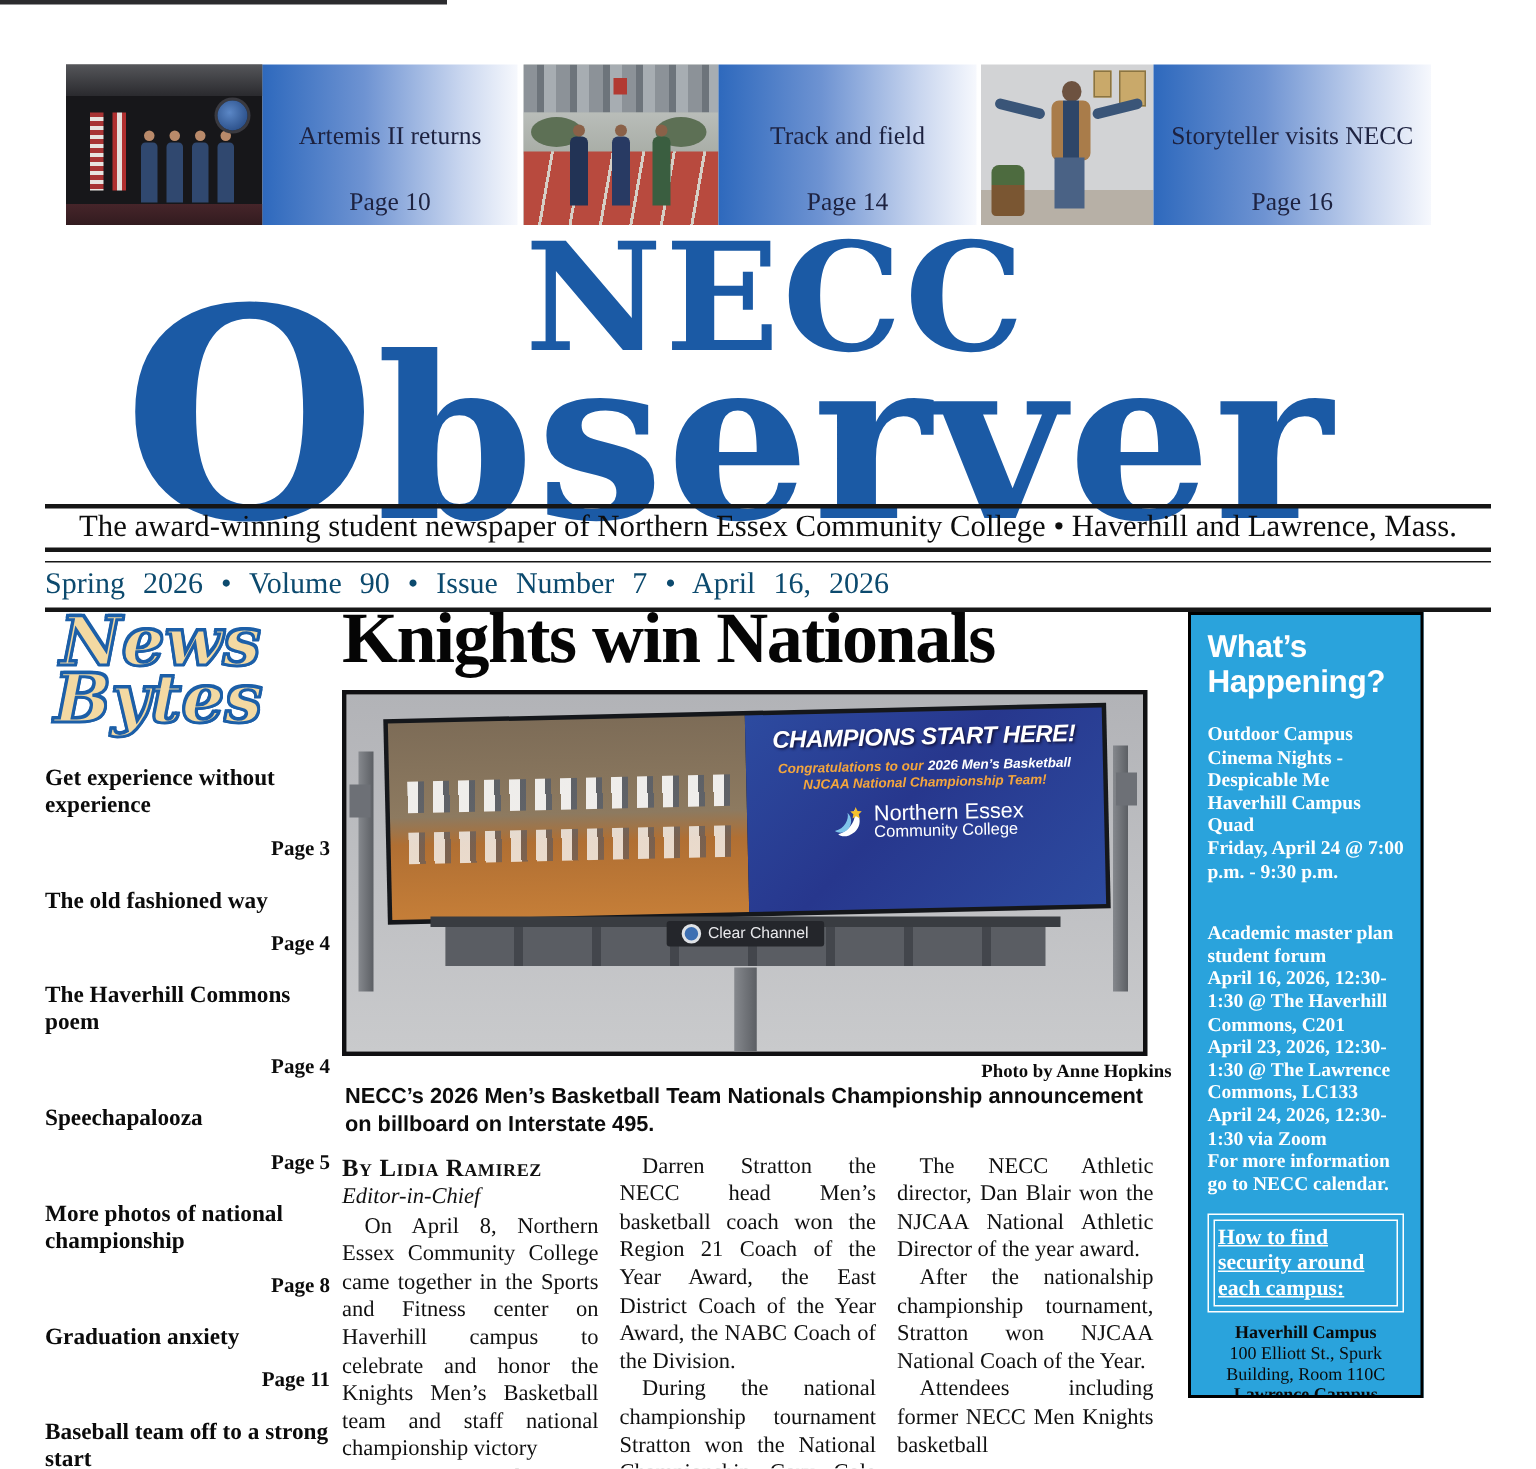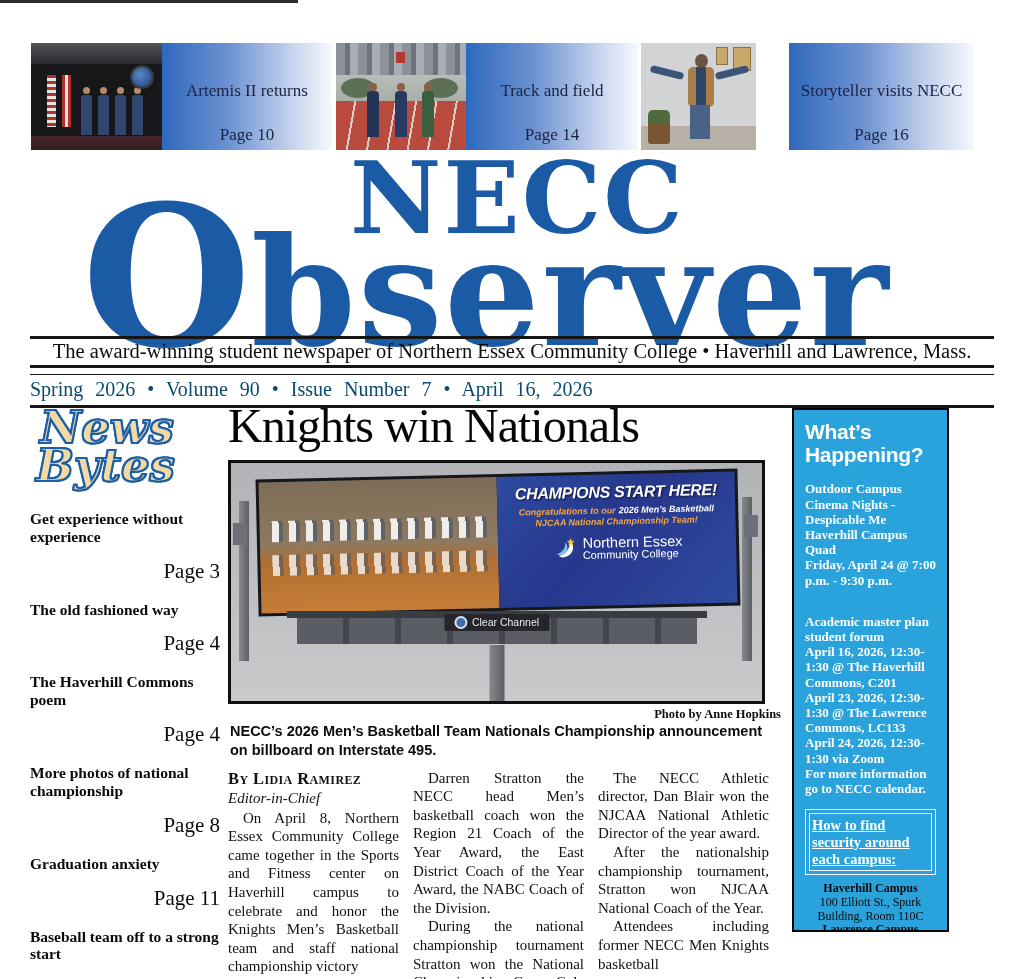--- a/index.html
+++ b/index.html
@@ -3,21 +3,21 @@
 <meta charset="utf-8">
 <style>
   html,body{margin:0;padding:0;background:#fff;}
   .page{position:relative;width:1024px;height:979px;background:#fff;overflow:hidden;
         font-family:"Liberation Serif",serif;color:#111;}
 
   
   .top-artifact{position:absolute;top:0;left:0;width:298px;height:3px;background:#2b2b2e;}
 
   
-  .teasers{position:absolute;top:43px;left:31px;height:105px;display:flex;}
+  .teasers{position:absolute;top:43px;left:44px;height:105px;display:flex;}
   .tz-photo{position:relative;height:107px;overflow:hidden;flex:none;}
   .tz-box{position:relative;height:107px;flex:none;
           background:linear-gradient(90deg,#2e69bd 0%,#6e93d2 40%,#c9d6ef 78%,#f6f8fd 100%);}
   .tz-title,.tz-page{position:absolute;left:0;width:100%;text-align:center;
           color:#1d2240;font-size:17px;font-family:"Liberation Serif",serif;}
   .tz-title{top:38px;}
   .tz-page{top:82px;}
 
   
   .ph-art{background:#17171a;}
@@ -81,25 +81,25 @@
   
   .newsbytes{position:absolute;top:404px;left:30px;width:192px;}
   .nb-logo{margin:6px 0 26px 10px;}
   .nb-line{font-family:"DejaVu Serif",serif;font-style:italic;font-weight:bold;
       font-size:45px;line-height:0.8;color:#f3d9a2;
       -webkit-text-stroke:2px #1c5fa8;
       text-shadow:-1px -1px 0 #1c5fa8,1px -1px 0 #1c5fa8,-1px 1px 0 #1c5fa8,1px 1px 0 #1c5fa8;}
   .nb-line2{margin-left:-4px;margin-top:2px;}
   .nb-item{margin-bottom:17px;}
   .nb-title{font-weight:bold;font-size:15.5px;line-height:1.15;color:#0b0b0b;}
-  .nb-page{text-align:right;font-size:21px;margin-top:13px;padding-right:2px;color:#0b0b0b;}
+  .nb-page{text-align:right;font-size:14px;margin-top:13px;padding-right:2px;color:#0b0b0b;font-weight:bold;}
 
   
   .main{position:absolute;top:402px;left:228px;width:557px;}
-  .headline{font-size:48px;font-weight:normal;line-height:1.02;letter-spacing:-1px;
+  .headline{font-size:48px;font-weight:bold;line-height:1.02;letter-spacing:-1px;
       color:#050505;margin:0 0 9px 0;font-family:"Liberation Serif",serif;}
   .photo-frame{position:relative;width:531px;height:238px;border:3px solid #101012;
       background:linear-gradient(180deg,#b2b3b7 0%,#bfc0c3 55%,#c9cacc 100%);overflow:hidden;}
   .billboard{position:absolute;left:26px;top:11px;width:476px;height:131px;
       background:#15171b;padding:3px;transform:rotate(-1.3deg);display:flex;}
   .bb-photo{position:relative;width:50%;height:100%;overflow:hidden;
       background:linear-gradient(180deg,#7d6c57 0%,#8d7a60 48%,#b06f33 62%,#c57e38 100%);}
   .team-row{position:absolute;left:5%;right:4%;height:21px;
       background:repeating-linear-gradient(90deg,rgba(250,250,250,.9) 0 7px,rgba(60,80,110,.55) 7px 11px,rgba(0,0,0,0) 11px 17px);}
   .team-row.r1{top:30%;}
@@ -204,21 +204,21 @@
       <div class="poster" style="top:4%;right:4%;width:16px;height:22px;"></div>
       <div class="poster" style="top:4%;right:24%;width:10px;height:16px;"></div>
       <div class="sto-arm arm-l"></div>
       <div class="sto-arm arm-r"></div>
       <div class="sto-head"></div>
       <div class="sto-body"></div>
       <div class="sto-legs"></div>
       <div class="drum"></div>
     </div>
 
-    <div class="tz-box" style="width:185px;margin-left:33px;">
+    <div class="tz-box" style="width:185px;">
       <div class="tz-title">Storyteller visits NECC</div>
       <div class="tz-page">Page 16</div>
     </div>
   </div>
 
   <div class="necc-word">NECC</div>
   <div class="observer-word"><span class="cap">O</span><span>bserver</span></div>
 
   <div class="band">
     <div class="rule-thick"></div>
@@ -240,20 +240,24 @@
       <div class="nb-title">Get experience without experience</div>
       <div class="nb-page">Page 3</div>
     </div>
     <div class="nb-item">
       <div class="nb-title">The old fashioned way</div>
       <div class="nb-page">Page 4</div>
     </div>
     <div class="nb-item">
       <div class="nb-title">The Haverhill Commons poem</div>
       <div class="nb-page">Page 4</div>
+    </div>
+    <div class="nb-item">
+      <div class="nb-title">Speechapalooza</div>
+      <div class="nb-page">Page 5</div>
     </div>
     <div class="nb-item">
       <div class="nb-title">More photos of national championship</div>
       <div class="nb-page">Page 8</div>
     </div>
     <div class="nb-item">
       <div class="nb-title">Graduation anxiety</div>
       <div class="nb-page">Page 11</div>
     </div>
     <div class="nb-item">

